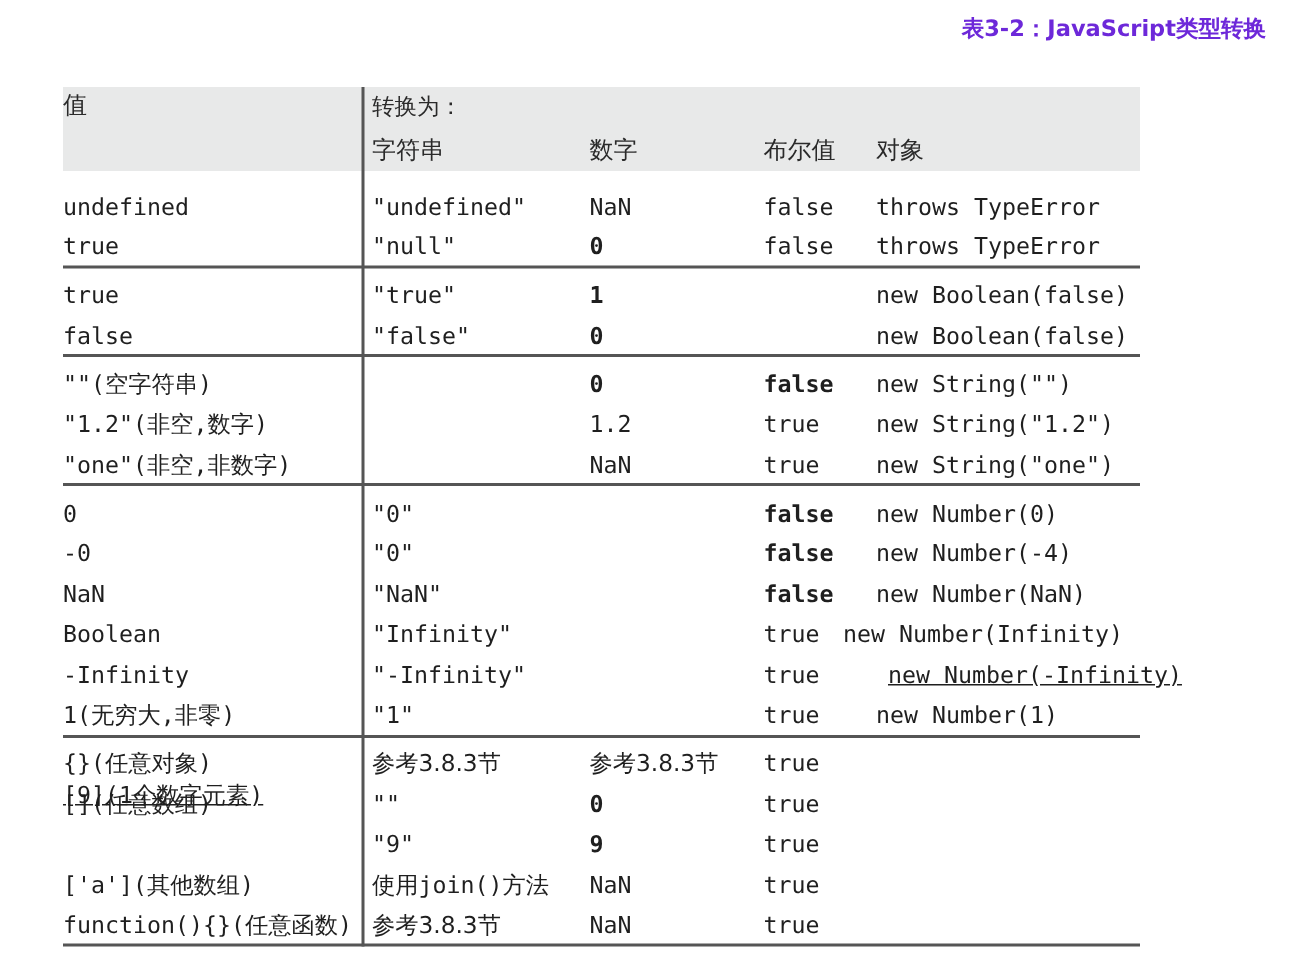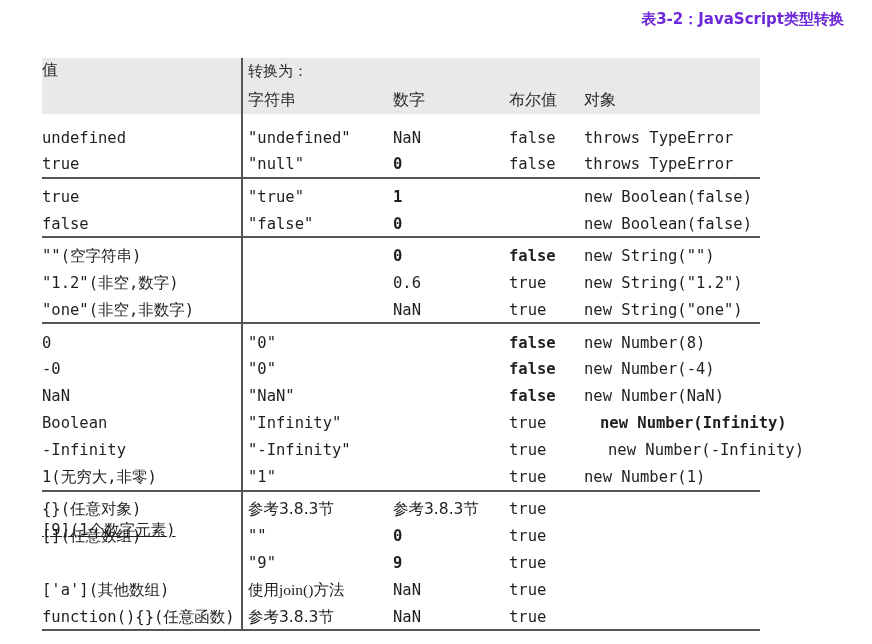--- a/index.html
+++ b/index.html
@@ -86,65 +86,65 @@
     <div>
       <div class="cell" style="left: 42px; top: 246px;">""(空字符串)</div>
       <div class="cell" style="left: 248px; top: 246px;"></div>
       <div class="cell bold" style="left: 393px; top: 246px;">0</div>
       <div class="cell bold" style="left: 509px; top: 246px;">false</div>
       <div class="cell" style="left: 584px; top: 246px;">new String("")</div>
     </div>
     <div>
       <div class="cell" style="left: 42px; top: 273px;">"1.2"(非空,数字)</div>
       <div class="cell" style="left: 248px; top: 273px;"></div>
-      <div class="cell" style="left: 393px; top: 273px;">0.6</div>
+      <div class="cell" style="left: 393px; top: 273px;">1.2</div>
       <div class="cell" style="left: 509px; top: 273px;">true</div>
       <div class="cell" style="left: 584px; top: 273px;">new String("1.2")</div>
     </div>
     <div>
       <div class="cell" style="left: 42px; top: 300px;">"one"(非空,非数字)</div>
       <div class="cell" style="left: 248px; top: 300px;"></div>
       <div class="cell" style="left: 393px; top: 300px;">NaN</div>
       <div class="cell" style="left: 509px; top: 300px;">true</div>
       <div class="cell" style="left: 584px; top: 300px;">new String("one")</div>
     </div>
     <div>
       <div class="cell" style="left: 42px; top: 333px;">0</div>
       <div class="cell" style="left: 248px; top: 333px;">"0"</div>
       <div class="cell" style="left: 393px; top: 333px;"></div>
       <div class="cell bold" style="left: 509px; top: 333px;">false</div>
-      <div class="cell" style="left: 584px; top: 333px;">new Number(8)</div>
+      <div class="cell" style="left: 584px; top: 333px;">new Number(0)</div>
     </div>
     <div>
       <div class="cell" style="left: 42px; top: 359px;">-0</div>
       <div class="cell" style="left: 248px; top: 359px;">"0"</div>
       <div class="cell" style="left: 393px; top: 359px;"></div>
       <div class="cell bold" style="left: 509px; top: 359px;">false</div>
       <div class="cell" style="left: 584px; top: 359px;">new Number(-4)</div>
     </div>
     <div>
       <div class="cell" style="left: 42px; top: 386px;">NaN</div>
       <div class="cell" style="left: 248px; top: 386px;">"NaN"</div>
       <div class="cell" style="left: 393px; top: 386px;"></div>
       <div class="cell bold" style="left: 509px; top: 386px;">false</div>
       <div class="cell" style="left: 584px; top: 386px;">new Number(NaN)</div>
     </div>
     <div>
       <div class="cell" style="left: 42px; top: 413px;">Boolean</div>
       <div class="cell" style="left: 248px; top: 413px;">"Infinity"</div>
       <div class="cell" style="left: 393px; top: 413px;"></div>
       <div class="cell" style="left: 509px; top: 413px;">true</div>
-      <div class="cell" style="left: 600px; top: 413px; font-weight: bold;">new Number(Infinity)</div>
+      <div class="cell" style="left: 562px; top: 413px;">new Number(Infinity)</div>
     </div>
     <div>
       <div class="cell" style="left: 42px; top: 440px;">-Infinity</div>
       <div class="cell" style="left: 248px; top: 440px;">"-Infinity"</div>
       <div class="cell" style="left: 393px; top: 440px;"></div>
       <div class="cell" style="left: 509px; top: 440px;">true</div>
-      <div class="cell" style="left: 608px; top: 440px;">new Number(-Infinity)</div>
+      <div class="cell" style="left: 592px; top: 440px; text-decoration: underline;">new Number(-Infinity)</div>
     </div>
     <div>
       <div class="cell" style="left: 42px; top: 467px; text-align: right;">1(无穷大,非零)</div>
       <div class="cell" style="left: 248px; top: 467px;">"1"</div>
       <div class="cell" style="left: 393px; top: 467px;"></div>
       <div class="cell" style="left: 509px; top: 467px;">true</div>
       <div class="cell" style="left: 584px; top: 467px;">new Number(1)</div>
     </div>
     <div>
       <div class="cell" style="left: 42px; top: 499px;">{}(任意对象)</div>
@@ -162,21 +162,21 @@
     </div>
     <div>
       <div class="cell" style="left: 42px; top: 520px; text-decoration: underline;">[9](1个数字元素)</div>
       <div class="cell" style="left: 248px; top: 553px;">"9"</div>
       <div class="cell bold" style="left: 393px; top: 553px;">9</div>
       <div class="cell" style="left: 509px; top: 553px;">true</div>
       <div class="cell" style="left: 584px; top: 553px;"></div>
     </div>
     <div>
       <div class="cell" style="left: 42px; top: 580px;">['a'](其他数组)</div>
-      <div class="cell" style="left: 248px; top: 580px; font-family: Liberation Serif, serif;">使用join()方法</div>
+      <div class="cell" style="left: 248px; top: 580px;">使用join()方法</div>
       <div class="cell" style="left: 393px; top: 580px;">NaN</div>
       <div class="cell" style="left: 509px; top: 580px;">true</div>
       <div class="cell" style="left: 584px; top: 580px;"></div>
     </div>
     <div>
       <div class="cell" style="left: 42px; top: 607px;">function(){}(任意函数)</div>
       <div class="cell cjk" style="left: 248px; top: 607px;">参考3.8.3节</div>
       <div class="cell" style="left: 393px; top: 607px;">NaN</div>
       <div class="cell" style="left: 509px; top: 607px;">true</div>
       <div class="cell" style="left: 584px; top: 607px;"></div>

